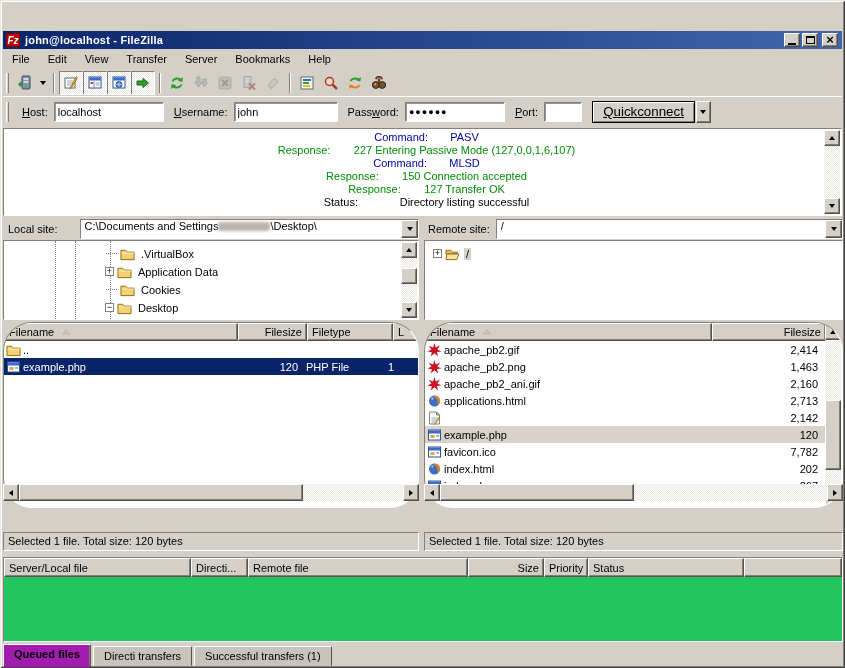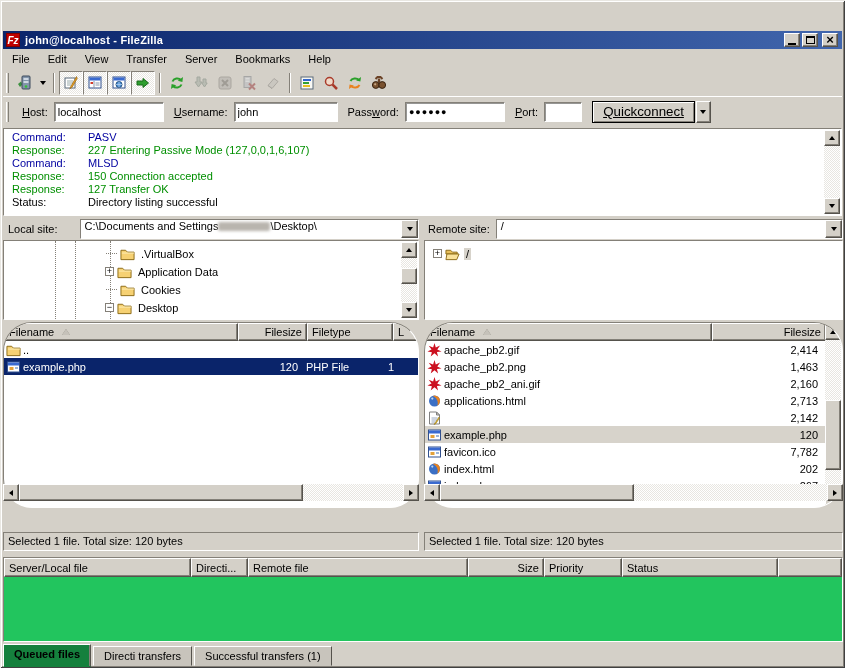--- a/index.html
+++ b/index.html
@@ -45,21 +45,21 @@
   .qc-label { margin-left:10px; white-space:nowrap; }
   .qc-label:first-of-type { margin-left:6px; }
   .mn { text-decoration:underline; }
   .qc-input { height:20px; margin-left:6px; padding:2px 3px; font-size:11px; border:1px solid; border-color:#848078 #fff #fff #848078;
     box-shadow: inset 1px 1px 0 rgba(64,64,60,.55); background:#fff; outline:none; }
   .qc-btn { margin-left:10px; height:22px; padding:2px 10px; font-weight:normal; text-decoration:underline; position:relative;
     border:1px solid #000; box-shadow: inset 1px 1px 0 #fff, inset -1px -1px 0 #848078; background:var(--chrome,#d4d0c8); }
   .qc-ddbtn { width:15px; height:22px; display:flex; align-items:center; justify-content:center; margin-left:1px; }
   
   .log { left:3px; top:100px; width:839px; height:88px; background:#fff; overflow:hidden; }
-  .log-line { display:flex; line-height:13px; padding-left:8px; white-space:pre; }
+  .log-line { display:flex; line-height:13px; padding-left:8px; white-space:pre;justify-content:center; }
   .log-label { width:76px; flex:0 0 76px; }
   .log-line.command { color:var(--command,#0000a0); }
   .log-line.response { color:var(--response,#008f00); }
   .log-line.status { color:#000; }
   
   .vscroll { position:absolute; top:1px; bottom:1px; right:1px; width:16px; }
   .sb-btn { position:absolute; width:16px; height:16px; display:flex; align-items:center; justify-content:center; }
   .sb-thumb { position:absolute; }
   .tri-u { width:0; height:0; border-left:3px solid transparent; border-right:3px solid transparent; border-bottom:4px solid #000; }
   .tri-d { width:0; height:0; border-left:3px solid transparent; border-right:3px solid transparent; border-top:4px solid #000; }
@@ -92,21 +92,21 @@
   .sel-active { background:var(--selection,#0a246a); color:#fff; }
   .sel-inactive { background:var(--inactive-selection,#d7d3cb); }
   .pane-status { top:504px; height:19px; line-height:17px; padding-left:4px; border:1px solid; border-color:#848078 #fff #fff #848078; }
   .hscroll { top:484px; height:17px; position:absolute; }
   
   .queue { left:3px; top:529px; width:840px; height:85px; background:#22c55e; }
   .q-header { display:flex; height:19px; }
   
   .tabs { left:3px; top:616px; height:23px; display:flex; align-items:flex-start; }
   .tab { padding:3px 10px; border:1px solid; border-color:#fff #55524c transparent #fff; background:#c8c4bc; margin-right:2px; height:20px; margin-top:2px; }
-  .tab.active { background:#15803d; font-weight:bold; height:23px; margin-top:0; box-shadow: inset -1px 0 0 #848078; }
+  .tab.active { background:#a21caf; font-weight:bold; height:23px; margin-top:0; box-shadow: inset -1px 0 0 #848078; }
   
   .statusbar { left:3px; top:640px; width:839px; height:26px; }
   .sb-item { position:absolute; }
   .led-badge { width:22px; height:13px; background:#161616; border:1px solid; border-color:#848078 #fff #fff #848078;
     display:flex; align-items:center; justify-content:center; gap:1px; }
   .led-badge i { display:block; width:4px; height:7px; background:#46b44a; }
   .lamp { width:10px; height:10px; border-radius:50%; border:1px solid #4a4a46; }
   .grip { right:1px; bottom:1px; width:13px; height:13px;
     background: repeating-linear-gradient(-45deg, transparent 0 3px, #fff 3px 4px, #8a867e 4px 6px); }
   .qtext { height:18px; padding:2px 4px; background:var(--chrome,#d4d0c8); border:1px solid; border-color:#848078 #fff #fff #848078; }
@@ -544,21 +544,21 @@
         </div>
       <div class="hseg raised" style="width:57px">
           <span>Directi...</span>
         </div>
       <div class="hseg raised" style="width:220px">
           <span>Remote file</span>
         </div>
       <div class="hseg raised num" style="width:76px">
           <span>Size</span>
         </div>
-      <div class="hseg raised" style="width:78px">
+      <div class="hseg raised" style="width:44px">
           <span>Priority</span>
         </div>
       <div class="hseg raised" style="width:156px">
           <span>Status</span>
         </div>
       <div class="hseg raised" style="flex:1"></div>
     </div>
   </div>
 
   <div class="abs tabs">

